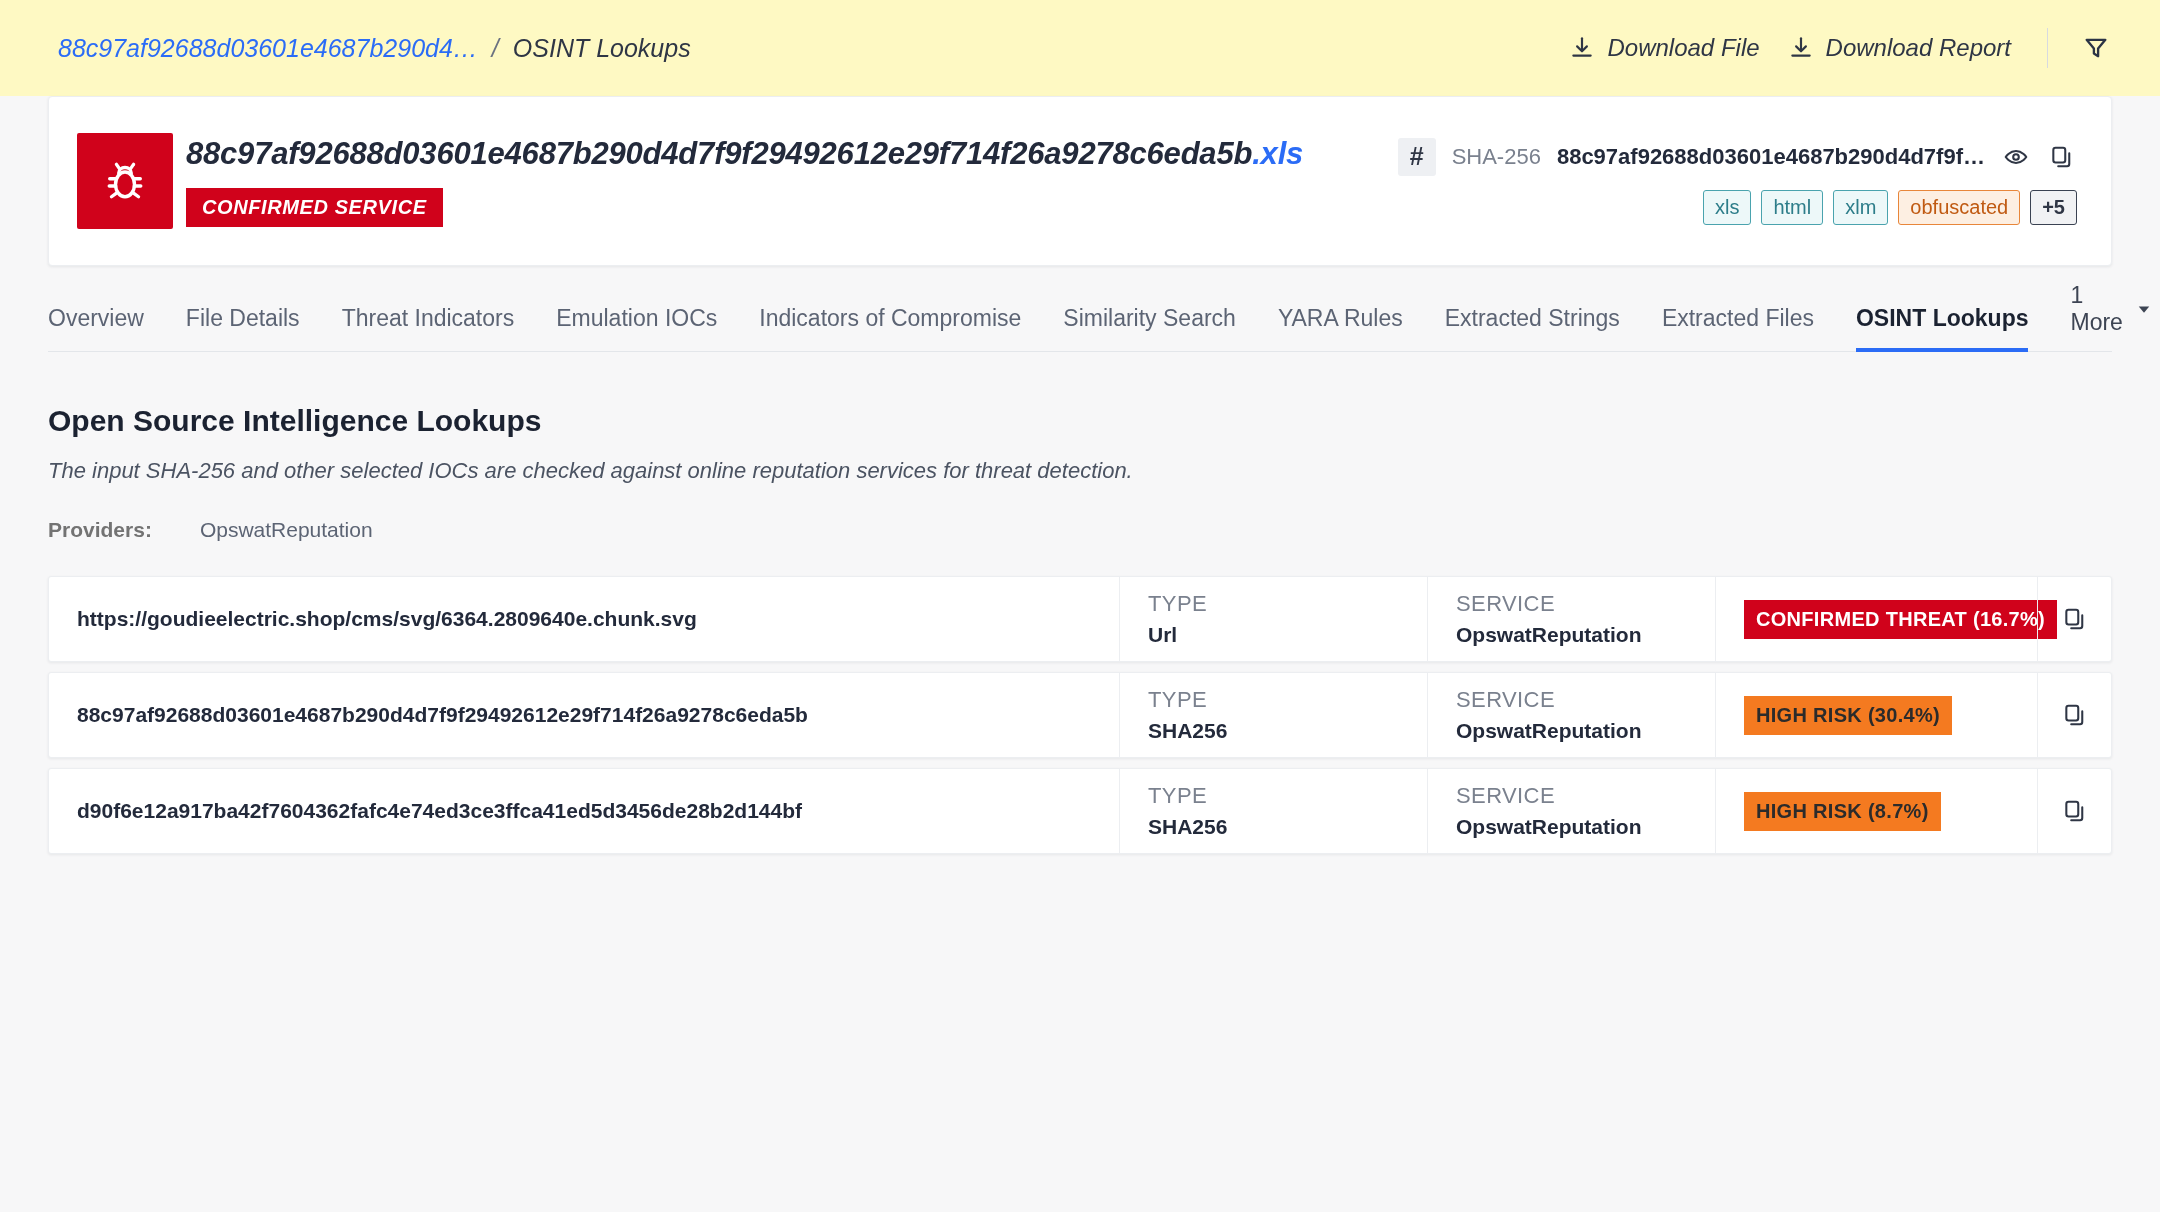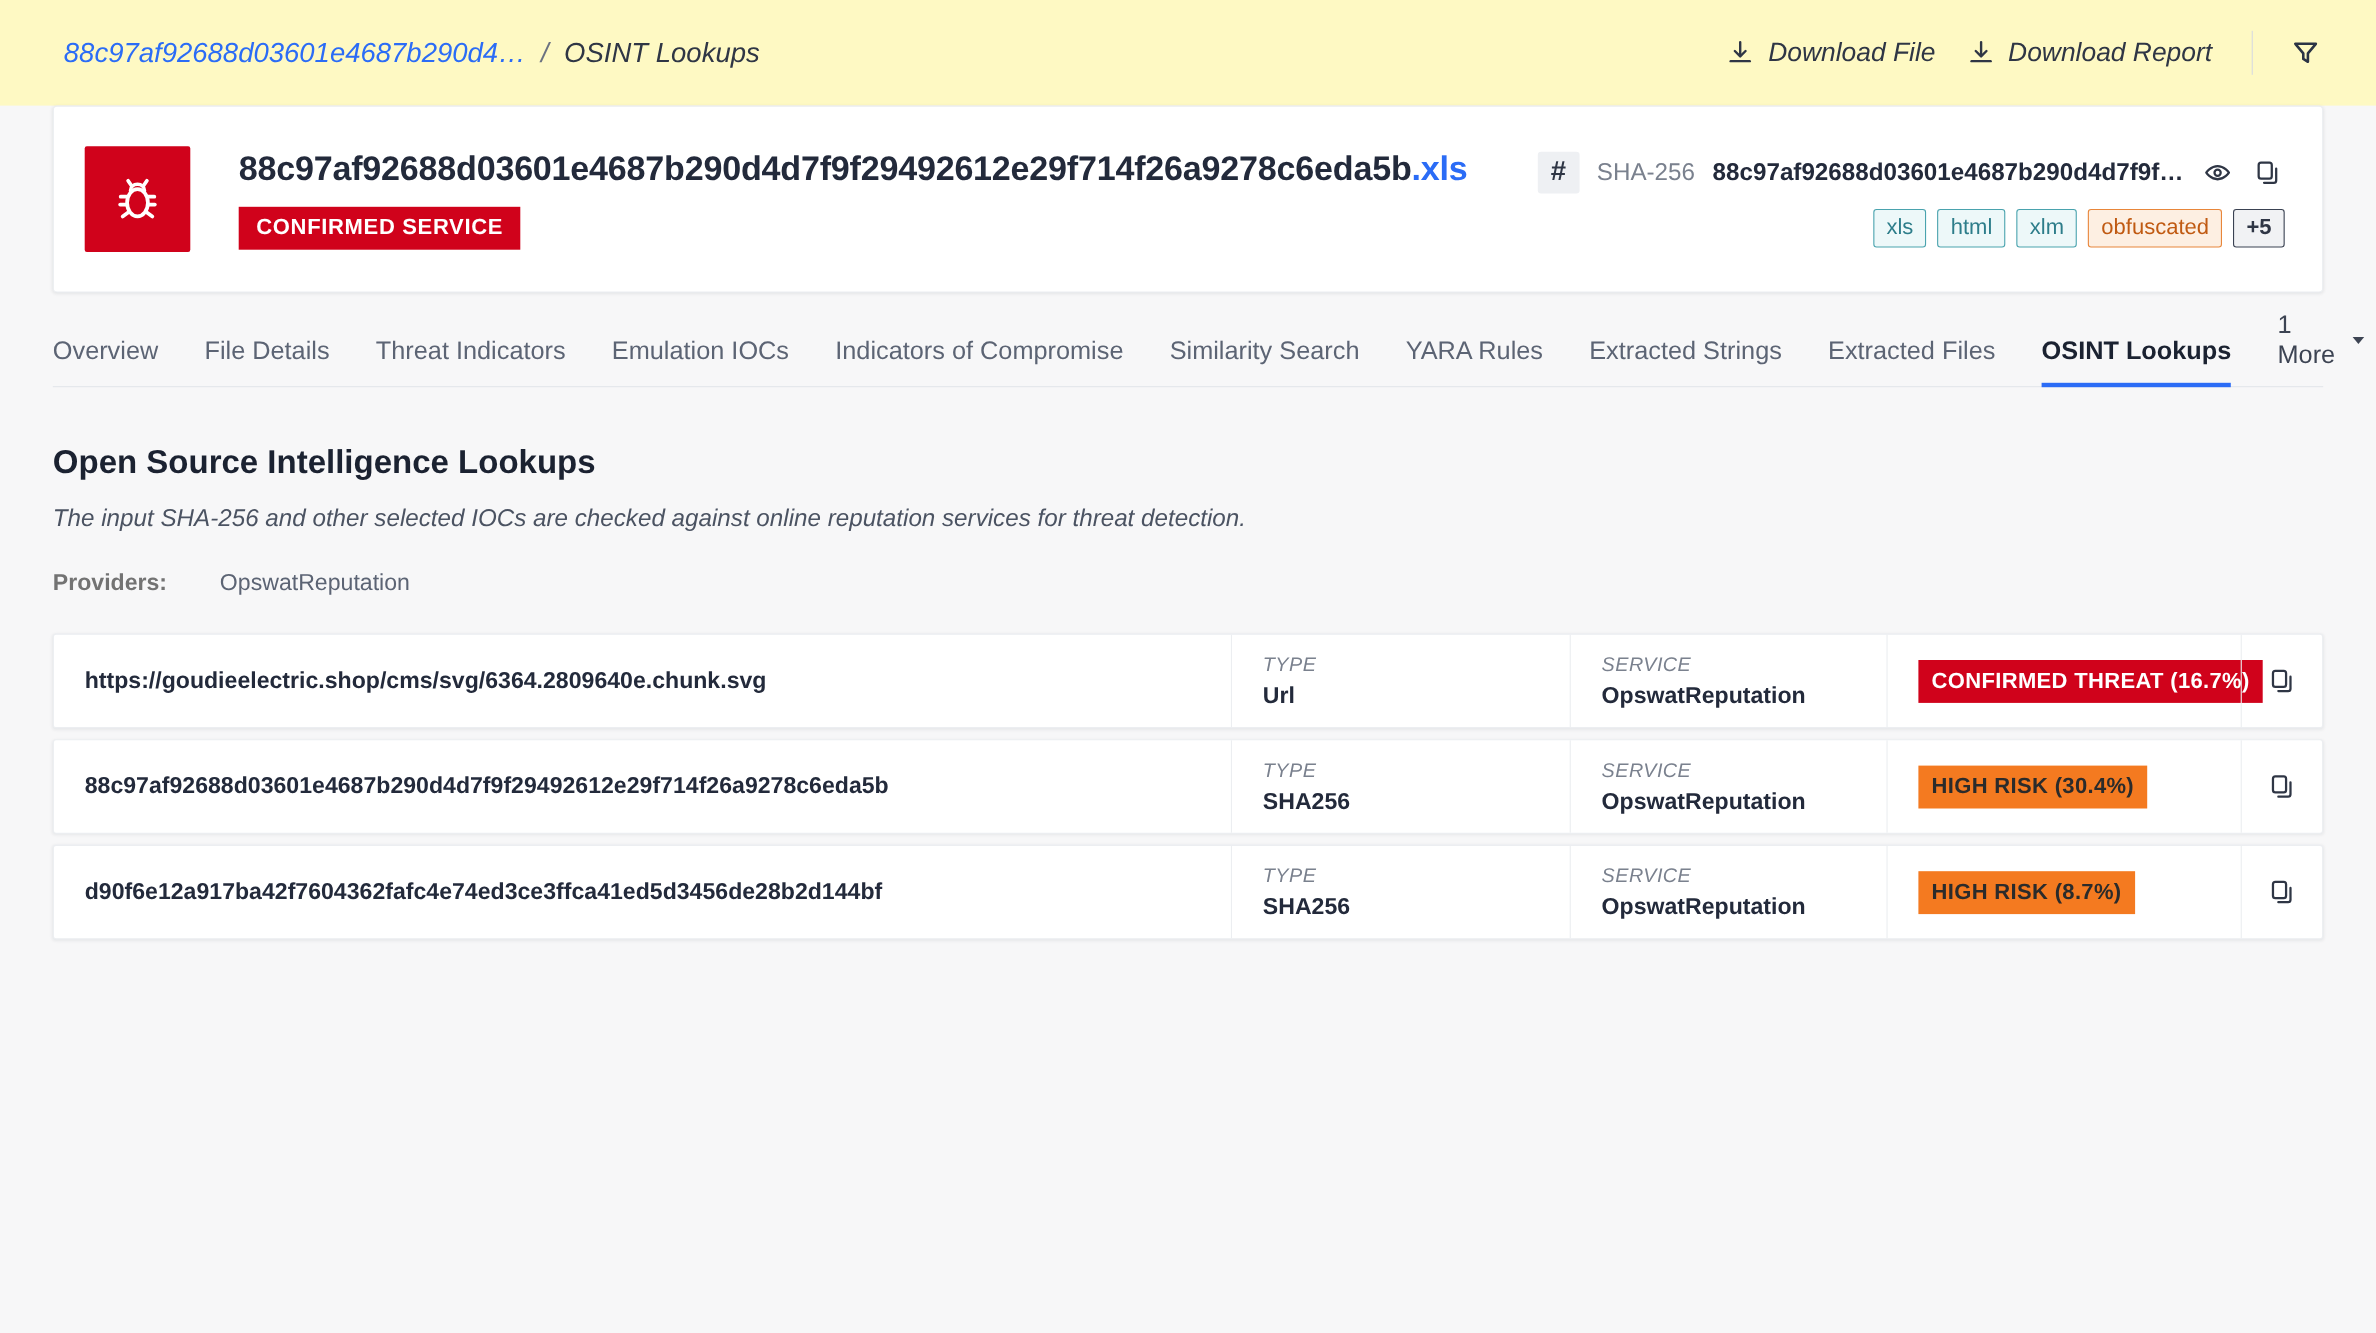--- a/index.html
+++ b/index.html
@@ -46,21 +46,21 @@
     align-items: center;
     padding: 0 34px 0 28px;
   }
   .bug-tile {
     width: 96px; height: 96px;
     background: #d0021b;
     display: flex; align-items: center; justify-content: center;
     flex: 0 0 auto;
     border-radius: 2px;
   }
-  .file-main { margin-left: 44px; min-width: 0; }
+  .file-main { margin-left: 13px; min-width: 0; font-style: italic; }
   .file-name {
     font-size: 31px; font-weight: bold; letter-spacing: -.2px;
     color: #232a3b; white-space: nowrap;
   }
   .file-ext { color: #2b6cf6; }
   .threat-badge {
     display: inline-block; margin-top: 16px;
     background: #d0021b; color: #fff;
     font-size: 20px; font-weight: bold; letter-spacing: .6px;
     padding: 8px 16px;
@@ -127,21 +127,21 @@
     font-size: 21px; font-weight: bold; color: #232a3b;
     overflow: hidden; white-space: nowrap;
   }
   .cell-meta {
     flex: 0 0 auto; width: 308px;
     border-left: 1px solid #eceef1;
     display: flex; flex-direction: column; justify-content: center;
     padding: 0 28px; gap: 6px;
   }
   .cell-meta.service { width: 288px; }
-  .meta-label { font-size: 18px; color: #7a818e; letter-spacing: .4px; font-style: italic; }
+  .meta-label { font-size: 22px; color: #7a818e; letter-spacing: .4px; }
   .meta-value { font-size: 21px; font-weight: bold; color: #232a3b; }
   .cell-verdict {
     flex: 0 0 auto; width: 322px;
     border-left: 1px solid #eceef1;
     display: flex; align-items: center; padding: 0 28px;
   }
   .verdict {
     font-size: 20px; font-weight: bold; letter-spacing: .3px;
     padding: 8px 12px; white-space: nowrap;
   }

